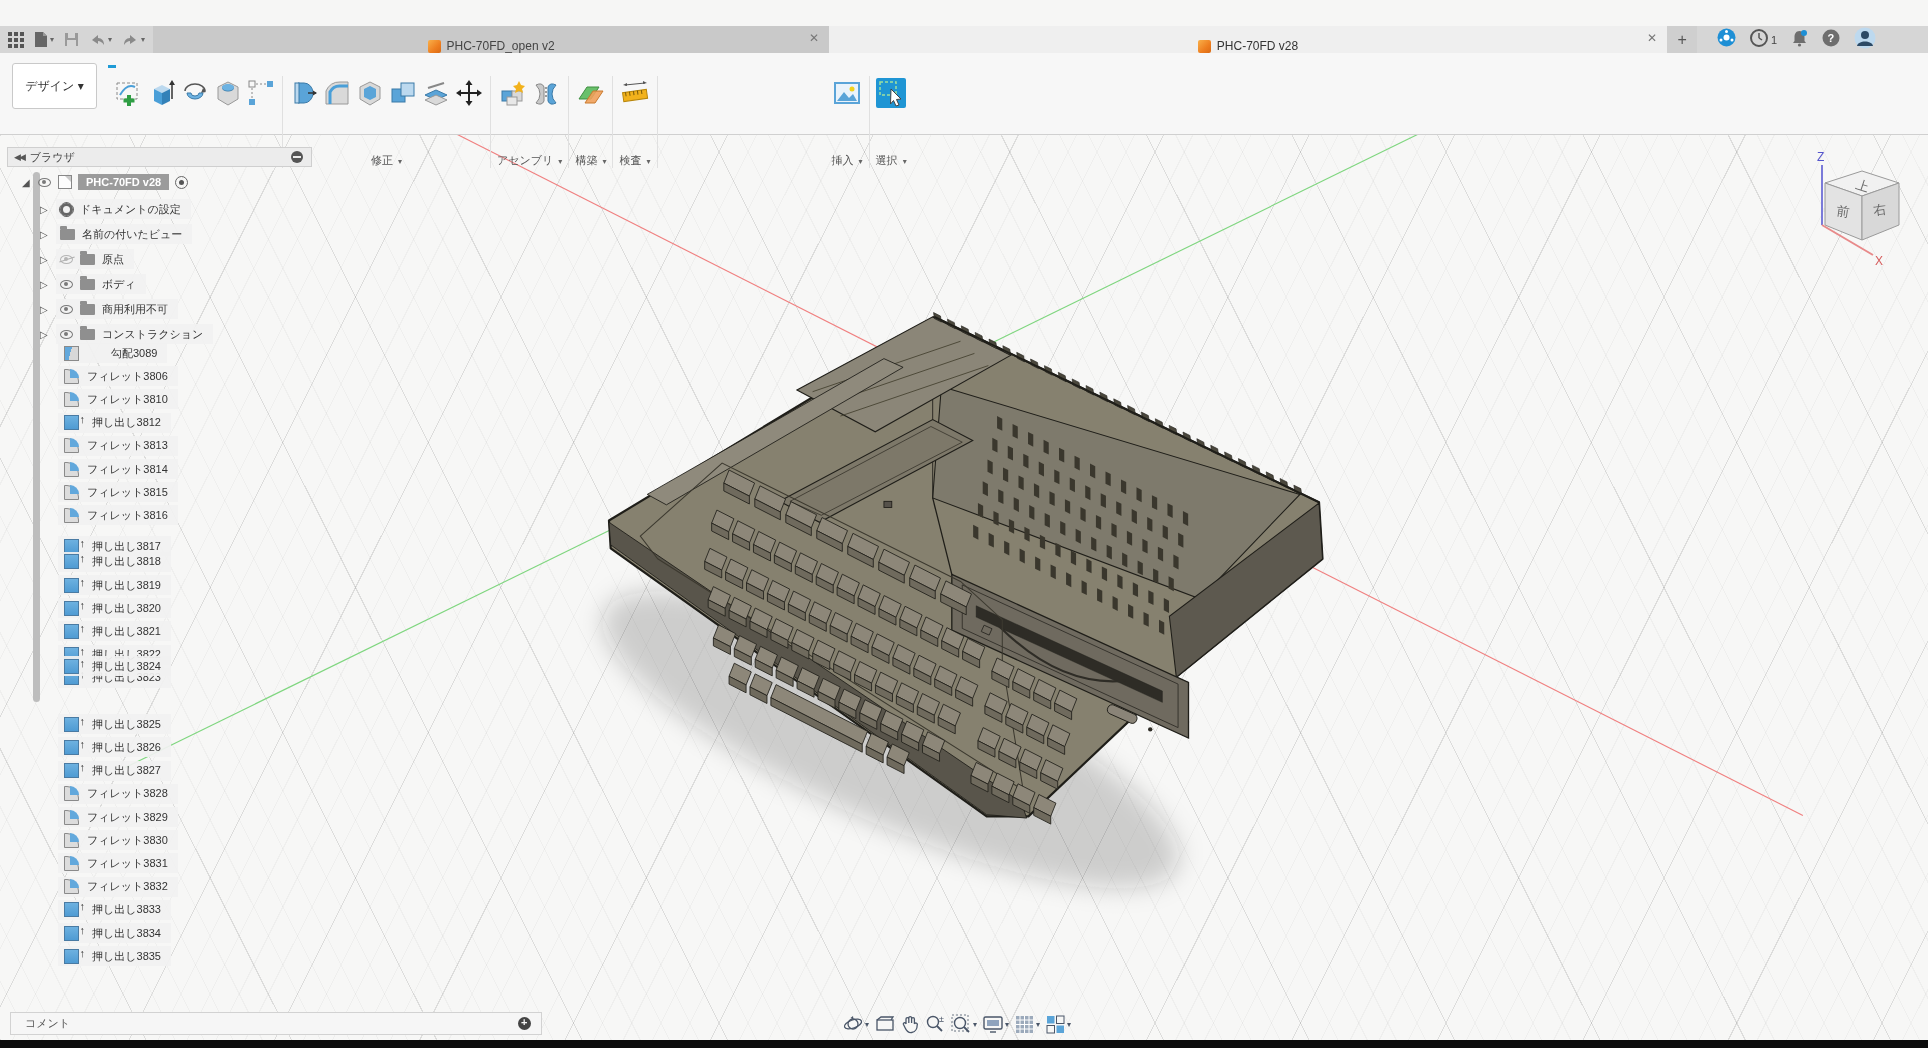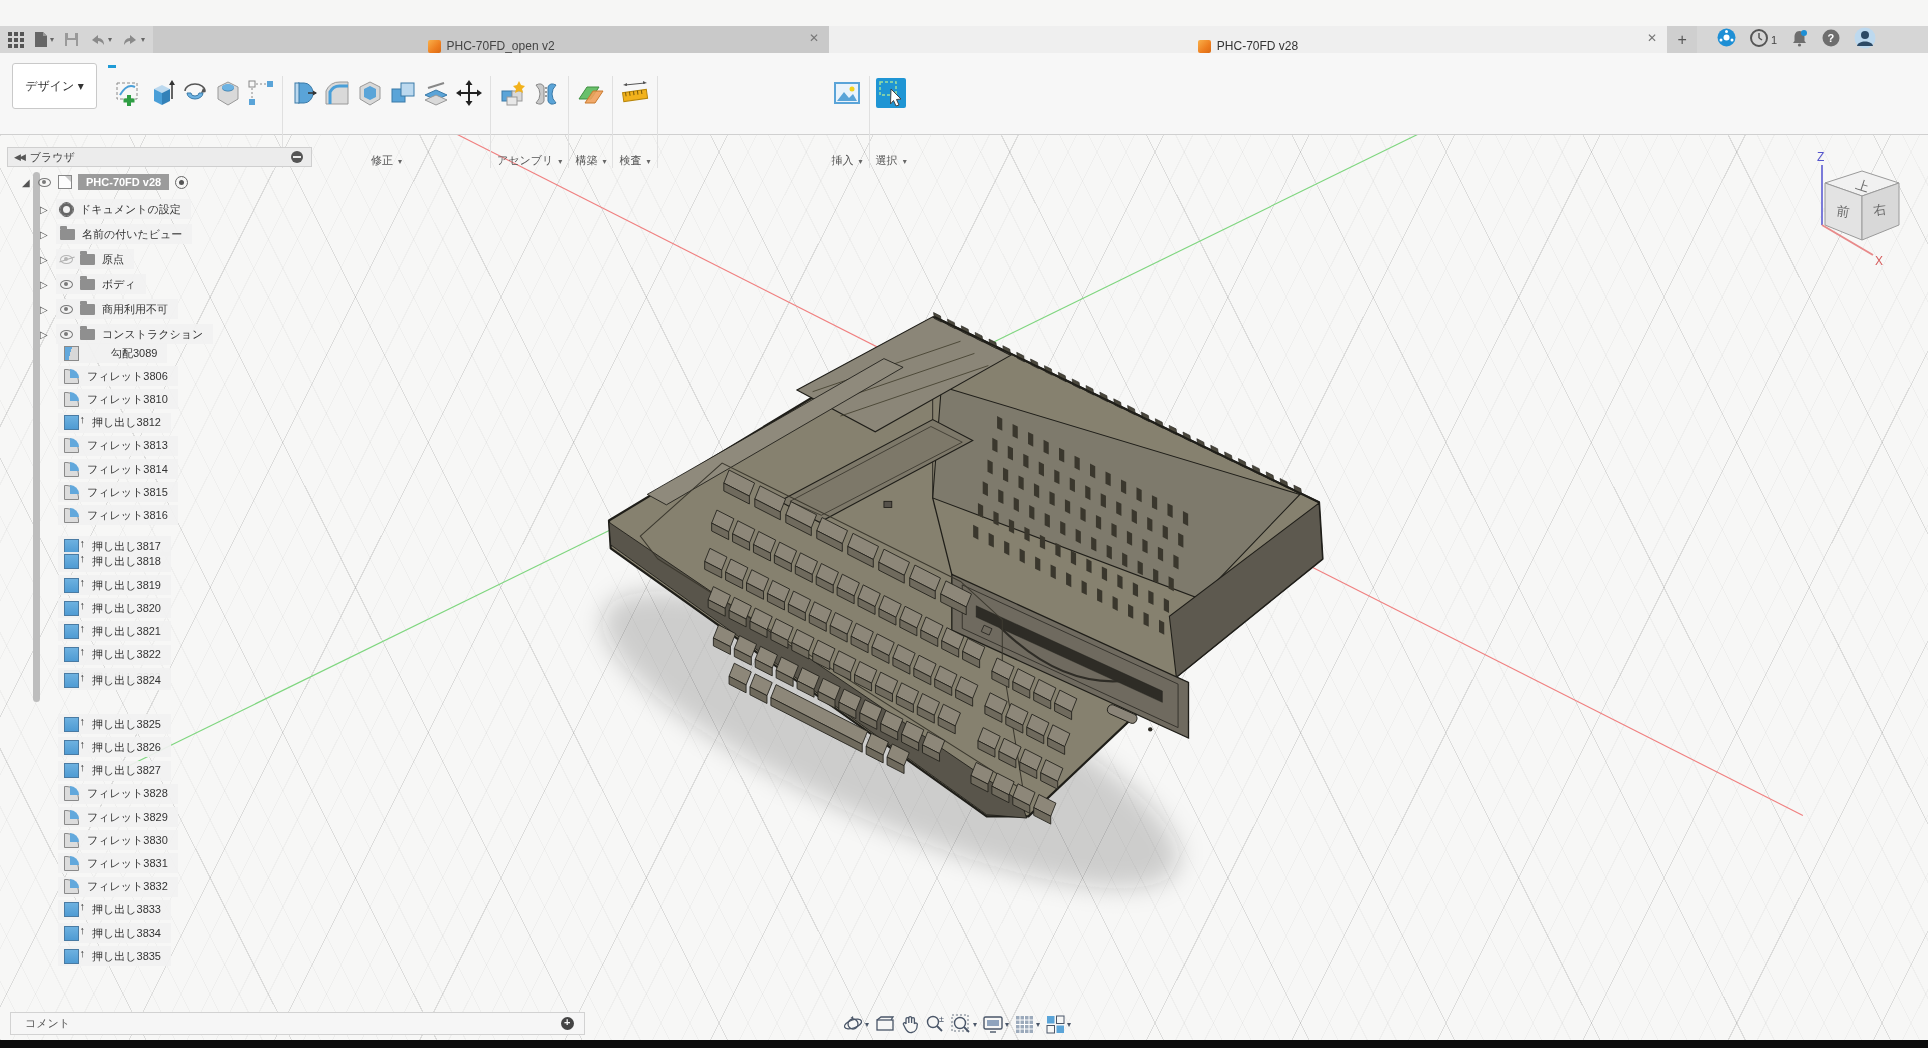--- a/index.html
+++ b/index.html
@@ -81,21 +81,21 @@
   
   .fico{width:15px;height:15px;margin-right:8px;flex:none;position:relative;}
   .fico.fillet{background:#dcdcdc;border:1px solid #8a8a8a;border-top-right-radius:12px;}
   .fico.fillet::after{content:"";position:absolute;right:-1px;top:-1px;width:9px;height:9px;background:#62a8dc;border-top-right-radius:10px;}
   .fico.extrude{background:linear-gradient(180deg,#6db1e0 0%,#4f9bd3 100%);border:1px solid #4a7ba3;}
   .fico.extrude::after{content:"↑";position:absolute;right:-7px;top:-3px;font-size:11px;color:#333;}
   .fico.extrude{margin-right:13px;}
   .fico.draft{background:linear-gradient(105deg,#62a8dc 42%,#d8d8d8 42%);border:1px solid #8a8a8a;}
 
   
-  .comment-bar{position:absolute;left:10px;top:1012px;width:575px;height:23px;background:#f6f6f6;border:1px solid #d2d2d2;display:flex;align-items:center;font-size:11px;color:#555;}
+  .comment-bar{position:absolute;left:10px;top:1012px;width:532px;height:23px;background:#f6f6f6;border:1px solid #d2d2d2;display:flex;align-items:center;font-size:11px;color:#555;}
   .comment-bar .label{margin-left:14px;}
   .comment-bar .plus{margin-left:auto;margin-right:10px;width:13px;height:13px;border-radius:50%;background:#444;position:relative;}
   .comment-bar .plus::after{content:"+";position:absolute;left:3px;top:-1px;color:#f6f6f6;font-size:11px;font-weight:bold;}
 
   
   .navbar{position:absolute;left:843px;top:1014px;display:flex;align-items:center;gap:6px;}
   .navitem{display:flex;align-items:center;color:#4a5668;}
   .navitem svg{display:block;}
   .navitem .caret{font-size:8px;color:#4a5668;margin-left:2px;}
 
@@ -840,21 +840,21 @@
           <span class="fico extrude"></span>
           <span>押し出し3822</span>
         </span>
       </div>
       <div class="trow feature-row" style="left: 58px; top: 667.8px;">
         <span class="chip" style="padding-left:6px;">
           <span class="fico extrude"></span>
           <span>押し出し3823</span>
         </span>
       </div>
-      <div class="trow feature-row" style="left: 58px; top: 670px;">
+      <div class="trow feature-row" style="left: 58px; top: 656px;">
         <span class="chip" style="padding-left:6px;">
           <span class="fico extrude"></span>
           <span>押し出し3824</span>
         </span>
       </div>
       <div class="trow feature-row" style="left: 58px; top: 714.2px;">
         <span class="chip" style="padding-left:6px;">
           <span class="fico extrude"></span>
           <span>押し出し3825</span>
         </span>

